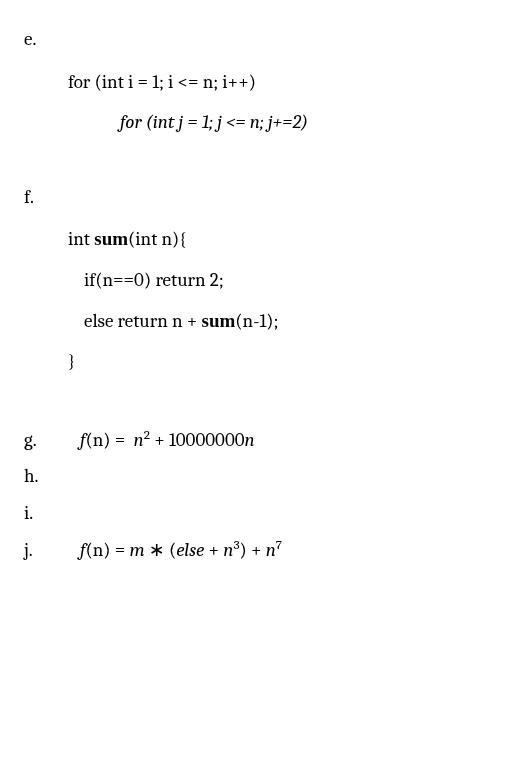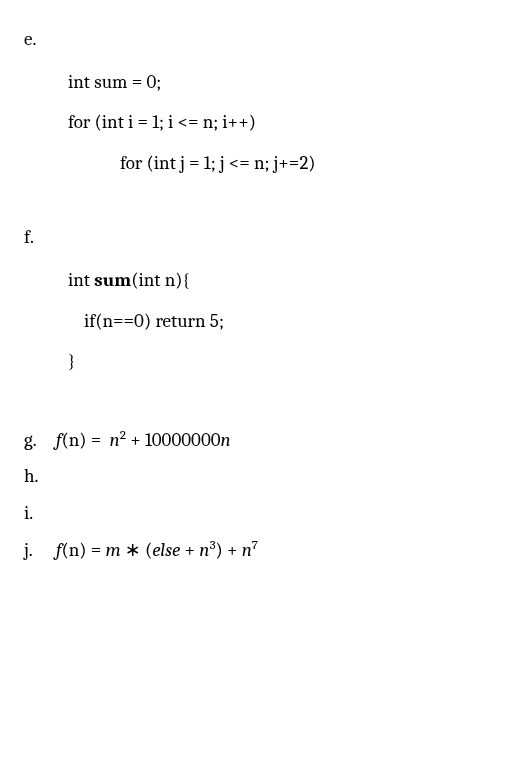--- a/index.html
+++ b/index.html
@@ -26,66 +26,69 @@
       margin-bottom: 16px;
       margin-left: -24px;
     }
     .code-block {
       margin-left: 20px;
     }
     .code-line {
       margin-bottom: 14px;
     }
     .indent1 { padding-left: 0px; }
-    .indent2 { padding-left: 52px; }
+    .indent2 { padding-left: 52px; font-style: italic; }
     .indent3 { padding-left: 88px; }
     .indent1b { padding-left: 16px; }
-    .bold { font-weight: bold; }
+    .bold { font-weight: bold; font-family: Liberation Serif, serif; }
     .math-list {
       margin-top: 52px;
       margin-left: -24px;
     }
     .math-line {
       margin-bottom: 10px;
       display: flex;
       align-items: baseline;
     }
     .math-label {
       width: 32px;
       flex-shrink: 0;
     }
     .math-expr {
       font-style: italic;
+      margin-left: 24px;
     }
     .math-expr .upright {
       font-style: normal;
     }
     sup {
       font-size: 0.7em;
       vertical-align: super;
       line-height: 0;
       font-style: normal;
     }
   </style>
 </head>
 <body>
 
 <div class="item-label">e.</div>
 <div class="code-block">
-  <div class="code-line indent1">int sum = 0;</div>
   <div class="code-line indent1">for (int i = 1; i &lt;= n; i++)</div>
   <div class="code-line indent2">for (int j = 1; j &lt;= n; j+=2)</div>
 </div>
 
 <div class="item-label-f">f.</div>
 <div class="code-block">
   <div class="code-line indent1">
     <span>int </span><span class="bold">sum</span><span>(int n){</span>
   </div>
-  <div class="code-line indent1b">if(n==0) return 5;</div>
+  <div class="code-line indent1b">if(n==0) return 2;</div>
+  <div class="code-line indent1b">
+    <span>else return n + </span><span class="bold">sum</span><span>(n-1);</span>
+  </div>
   <div class="code-line indent1">}</div>
 </div>
 
 <div class="math-list">
 
   <div class="math-line">
     <span class="math-label">g.</span>
     <span class="math-expr">
       <span>f</span><span class="upright">(n)</span><span class="upright"> = </span>&nbsp;<span><span>n</span><sup>2</sup><span class="upright"> + 10000000</span><span>n</span></span>
     </span>

